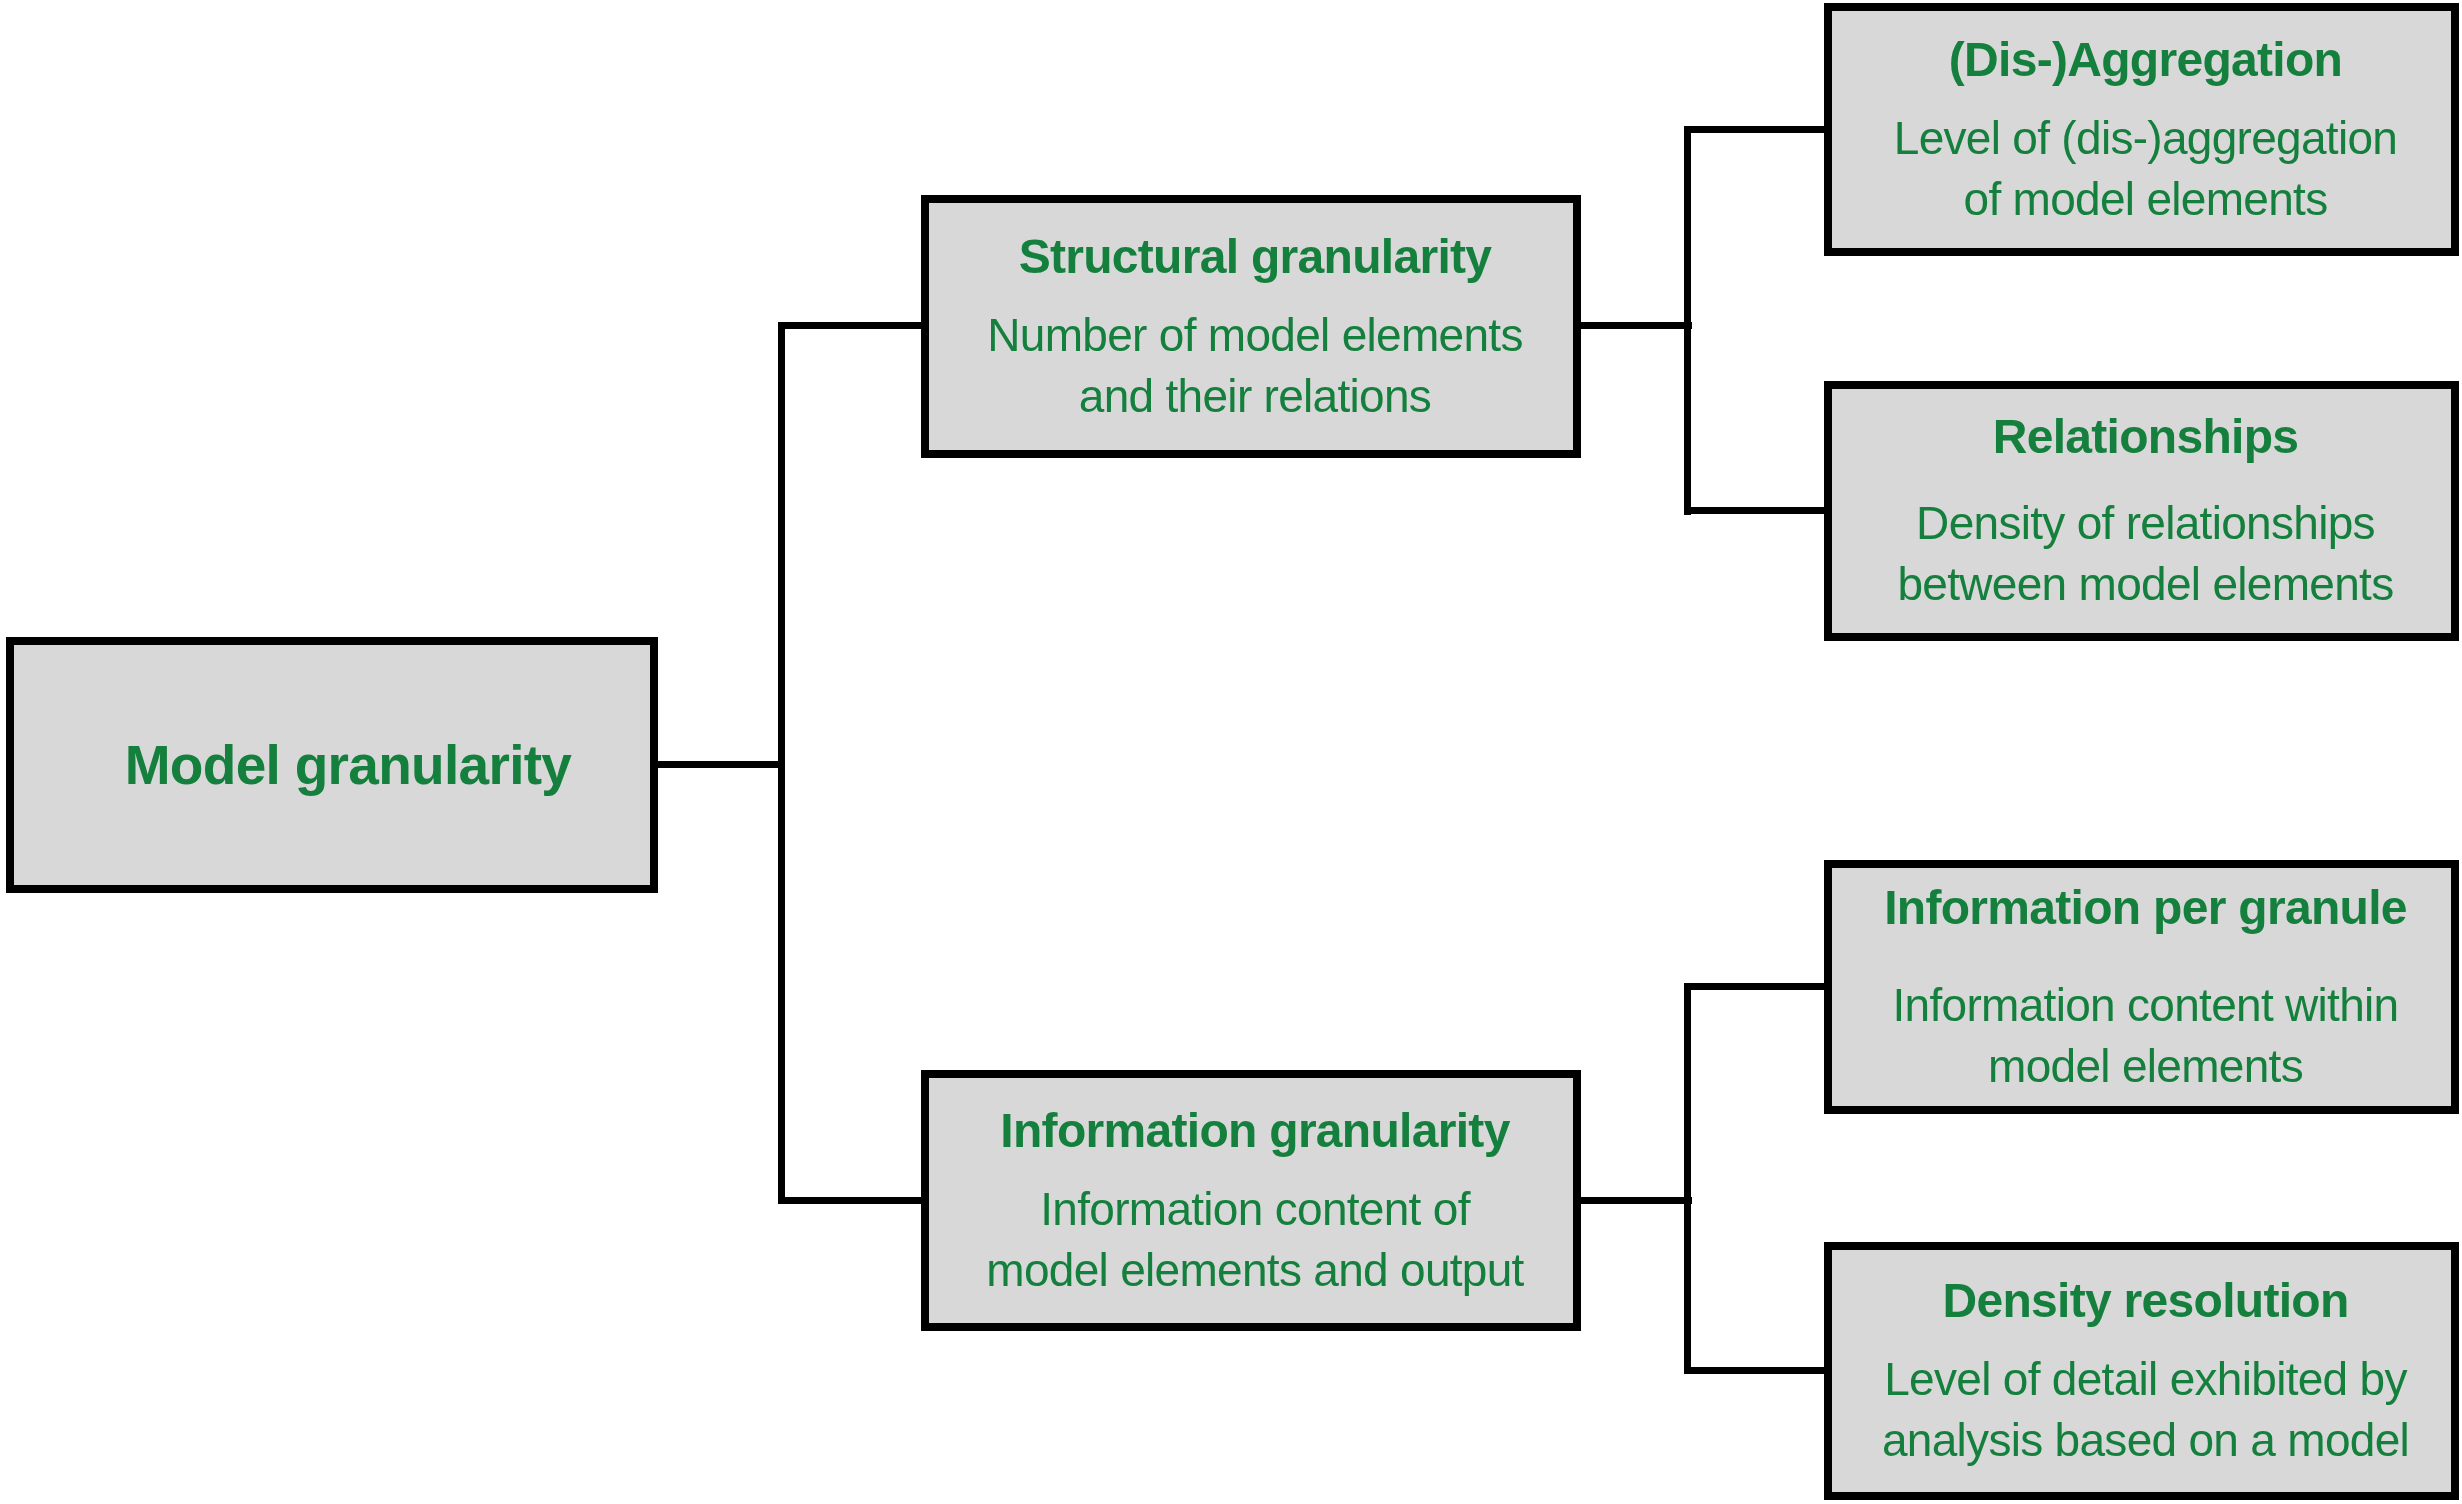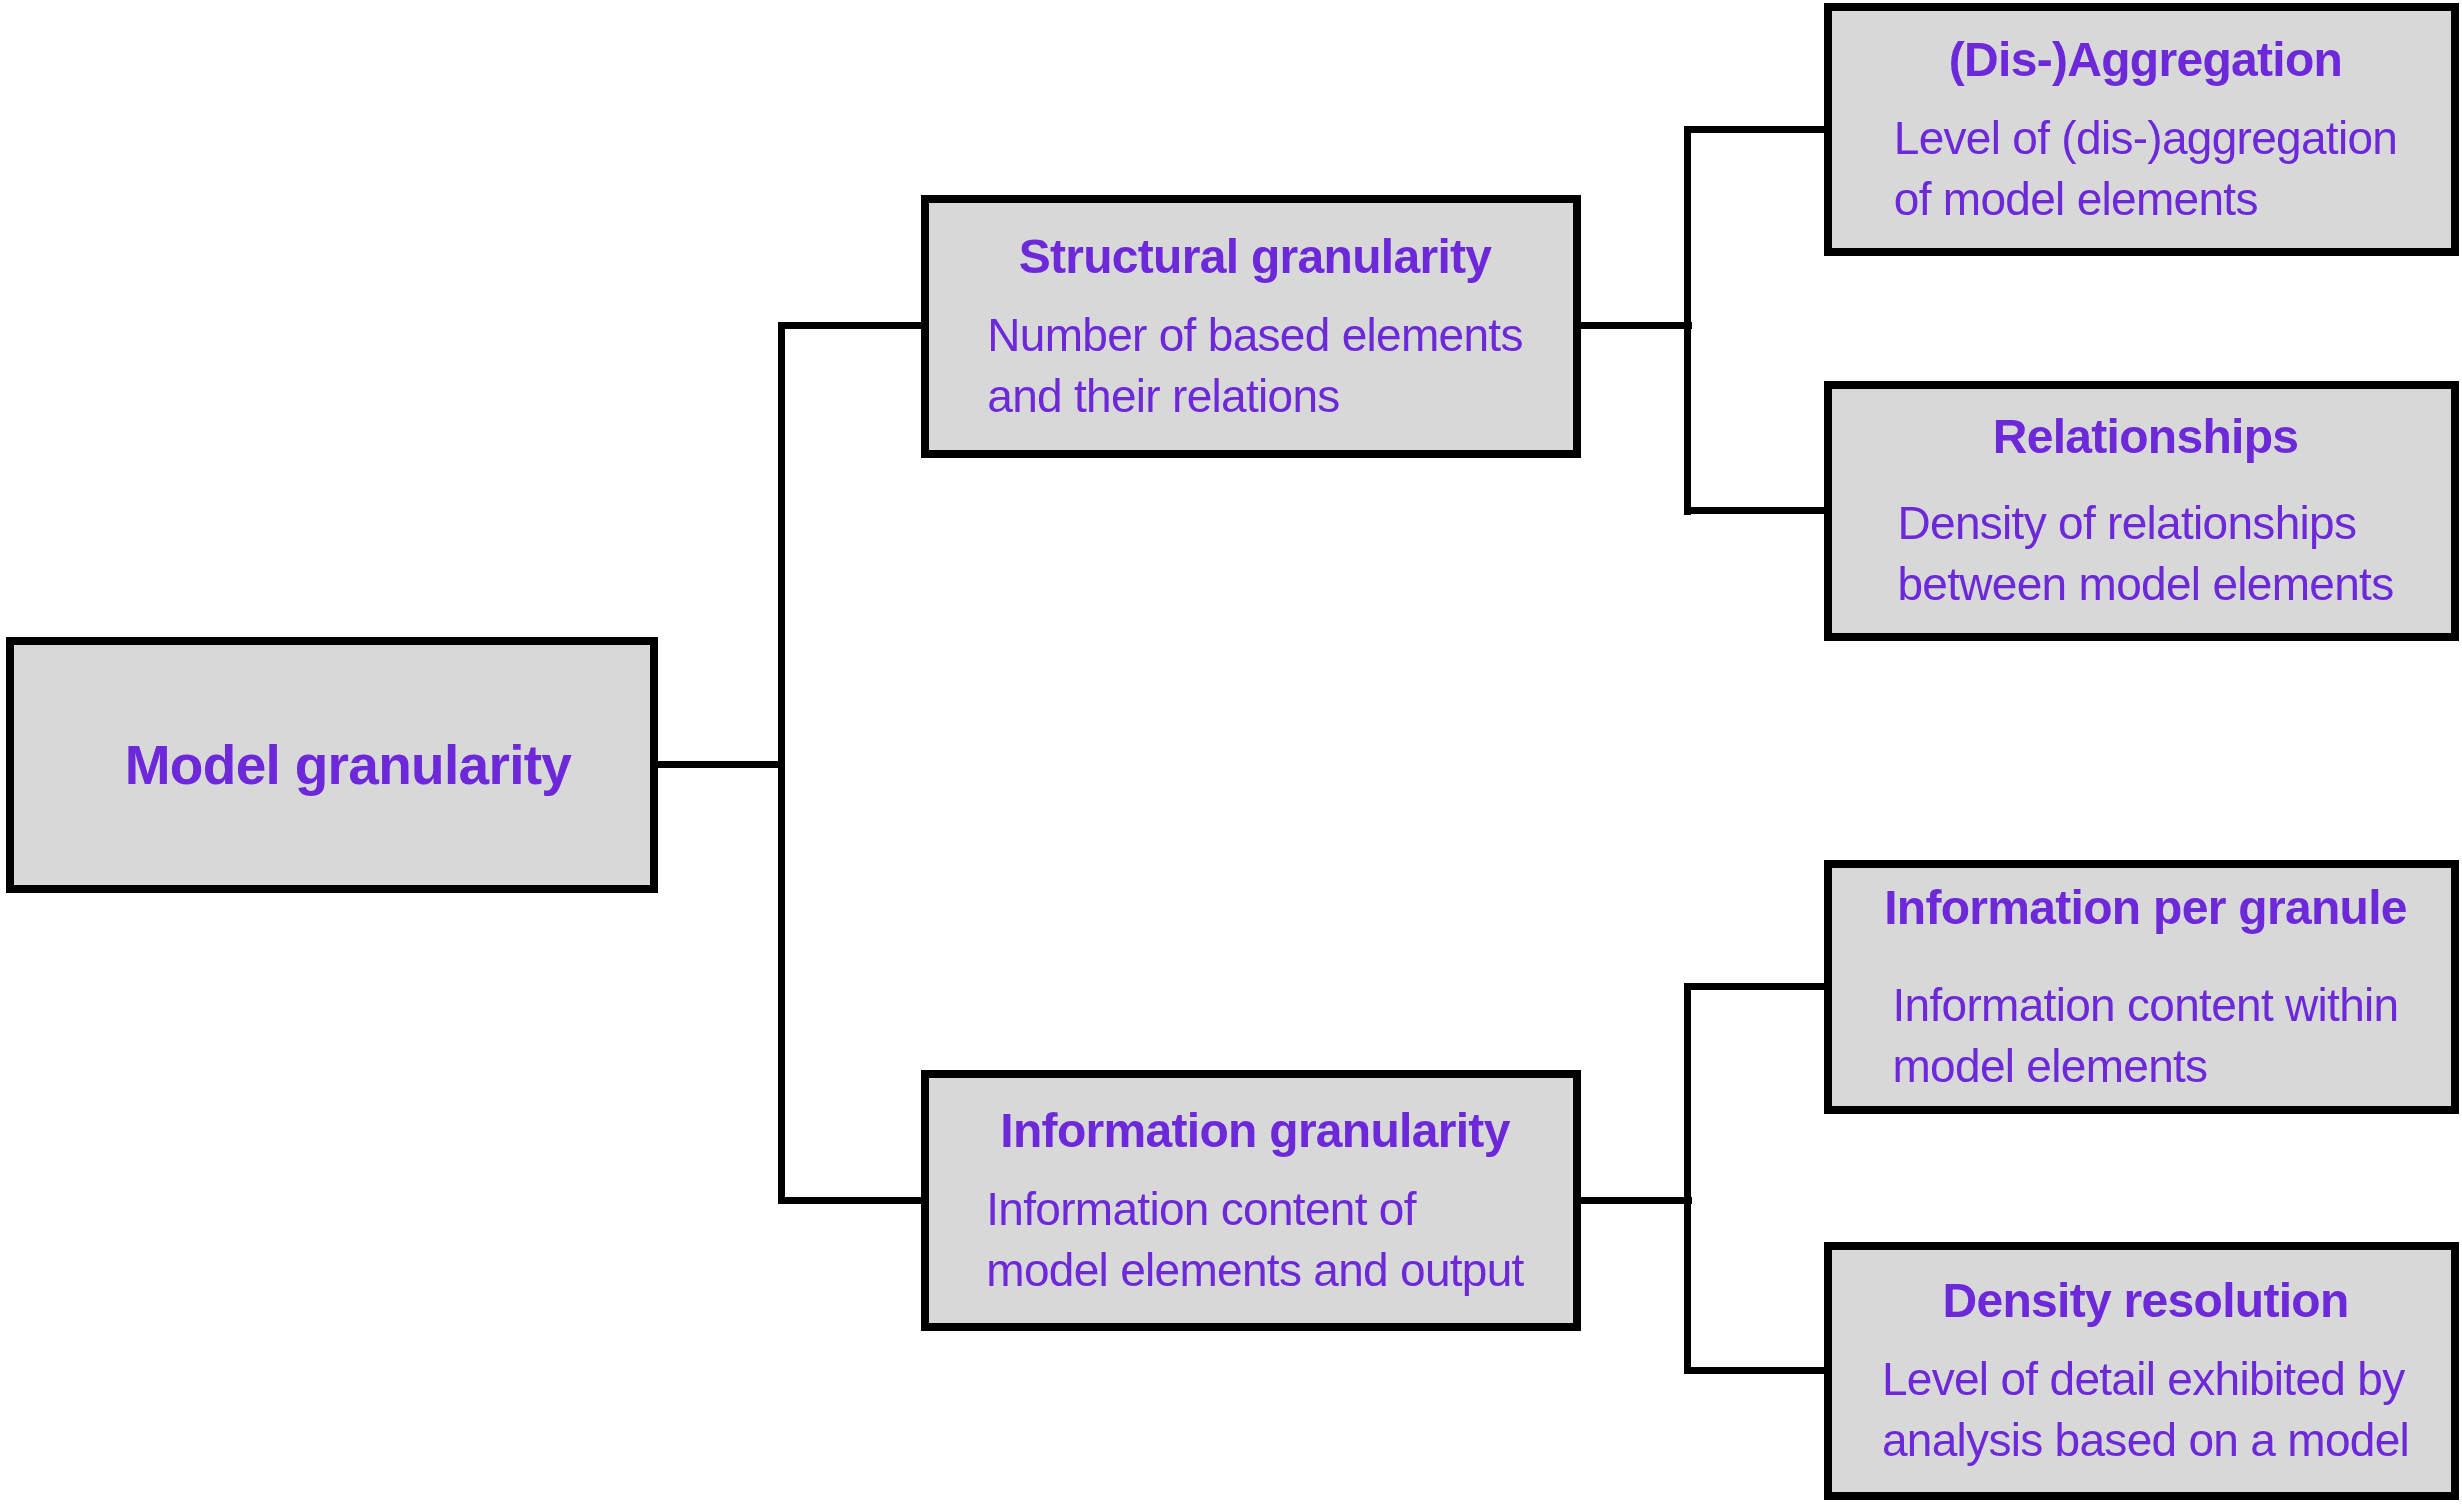--- a/index.html
+++ b/index.html
@@ -23,21 +23,22 @@
     overflow: hidden;
   }
   .node {
     position: absolute;
     background: var(--box-fill);
     border: 8.2px solid var(--line-color);
     display: flex;
     flex-direction: column;
     align-items: center;
     justify-content: center;
-    color: #6d28d9;
+    text-align: center;
+    color: #15803d;
     padding-left: 8px;
   }
   .node .title {
     font-weight: bold;
     font-size: 48px;
     line-height: 1.25;
     letter-spacing: -0.7px;
     white-space: nowrap;
   }
   .node .title.root-title {
@@ -62,21 +63,21 @@
 <body>
 
 <div class="canvas">
 
   <div class="node" style="left:6px; top:637px; width:652px; height:256px;">
     <div class="title root-title">Model granularity</div>
   </div>
 
   <div class="node" style="left:921px; top:195px; width:660px; height:263px;">
     <div class="title">Structural granularity</div>
-    <div class="desc">Number of based elements
+    <div class="desc">Number of model elements
 and their relations</div>
   </div>
 
   <div class="node" style="left:921px; top:1070px; width:660px; height:261px;">
     <div class="title">Information granularity</div>
     <div class="desc">Information content of
 model elements and output</div>
   </div>
 
   <div class="node" style="left:1824px; top:3px; width:635px; height:253px;">

